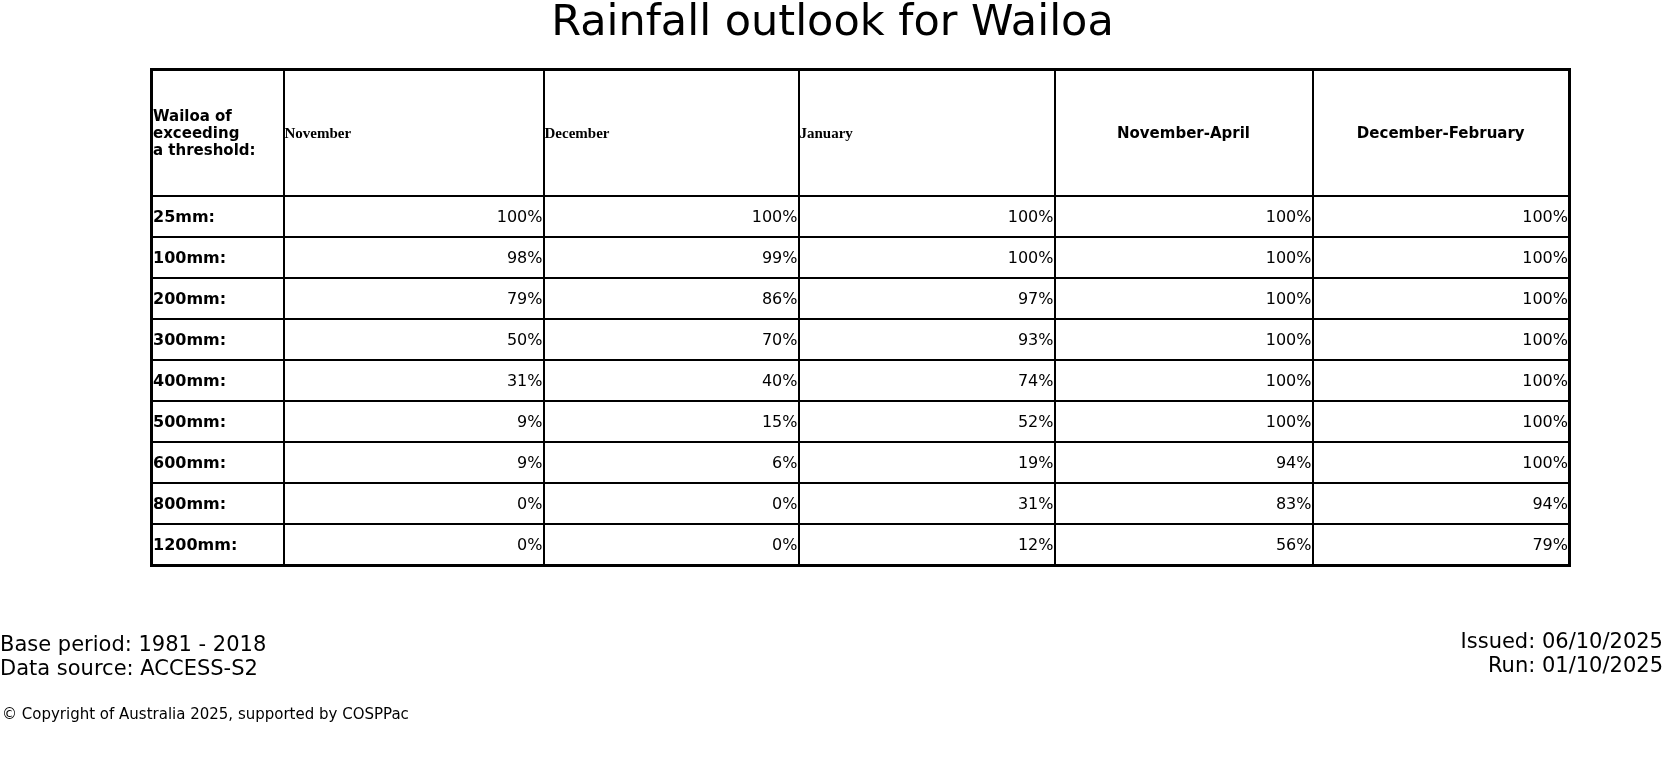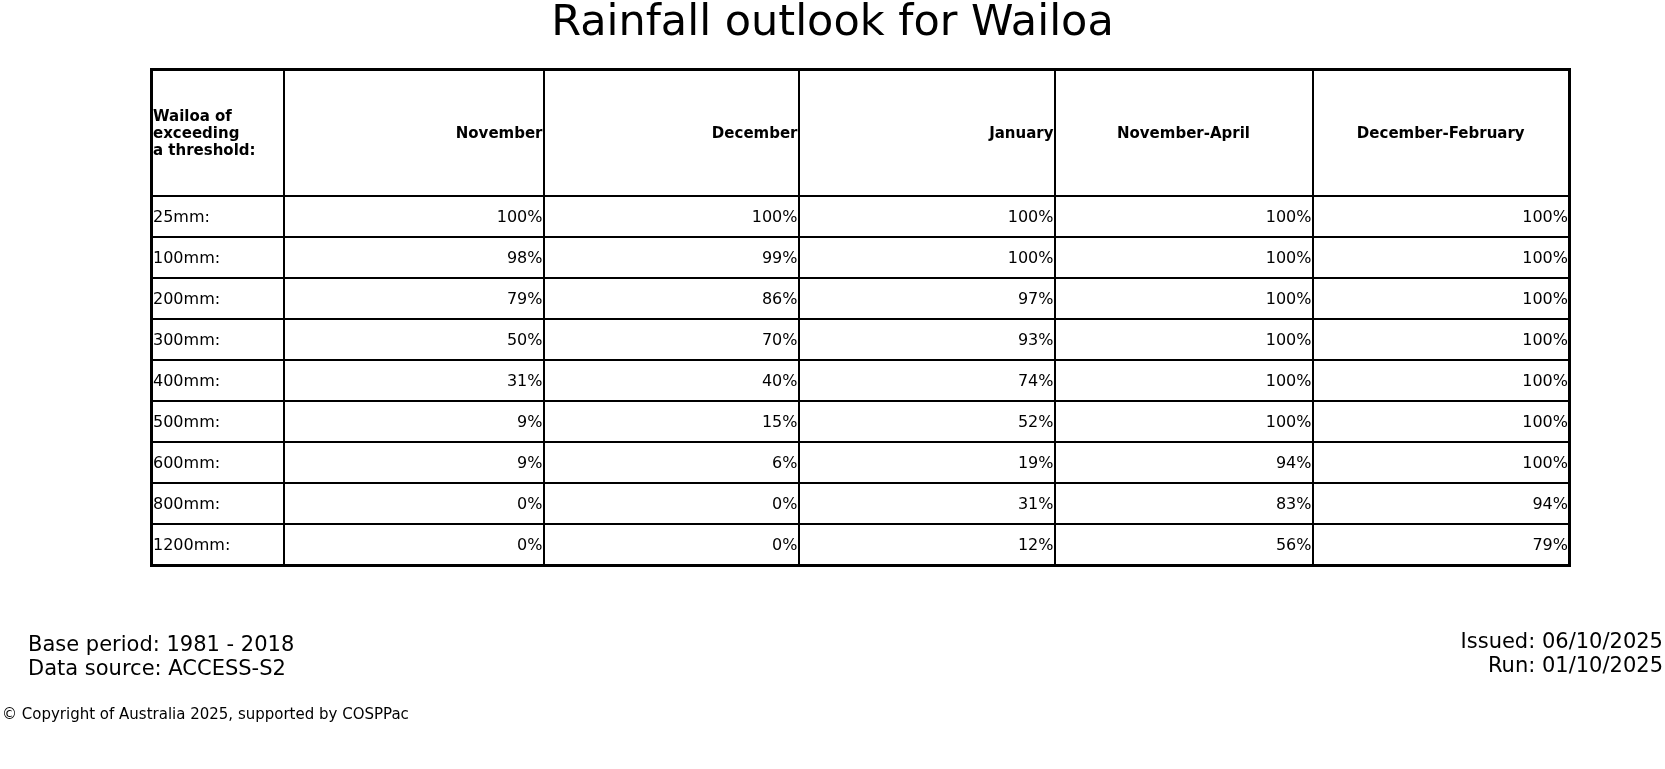--- a/index.html
+++ b/index.html
@@ -62,50 +62,50 @@
     font-size: 15px;
     font-weight: bold;
   }
   th.corner {
     text-align: left;
     padding: 0 0 0 14px;
     font-size: 15px;
     line-height: 17px;
   }
   th.month-right {
-    text-align: right;
+    text-align: left;
     padding-right: 18px;
+    font-family: Liberation Serif, serif;
   }
   th.month-center {
     text-align: center;
   }
   tbody td {
     height: 39px;
     font-size: 16px;
     vertical-align: middle;
   }
   td.rowlabel {
     text-align: left;
     padding-left: 14px;
-    font-weight: normal;
+    font-weight: bold;
     font-size: 16px;
   }
   td.val {
     text-align: right;
     padding-right: 18px;
     font-weight: normal;
   }
   .footer-left {
     position: absolute;
     left: 0px;
     top: 632px;
     font-size: 21px;
     line-height: 24px;
     text-align: left;
-    margin-left: 28px;
   }
   .footer-right {
     position: absolute;
     right: 2px;
     top: 629px;
     font-size: 21px;
     line-height: 24px;
     text-align: right;
   }
   .copyright {

